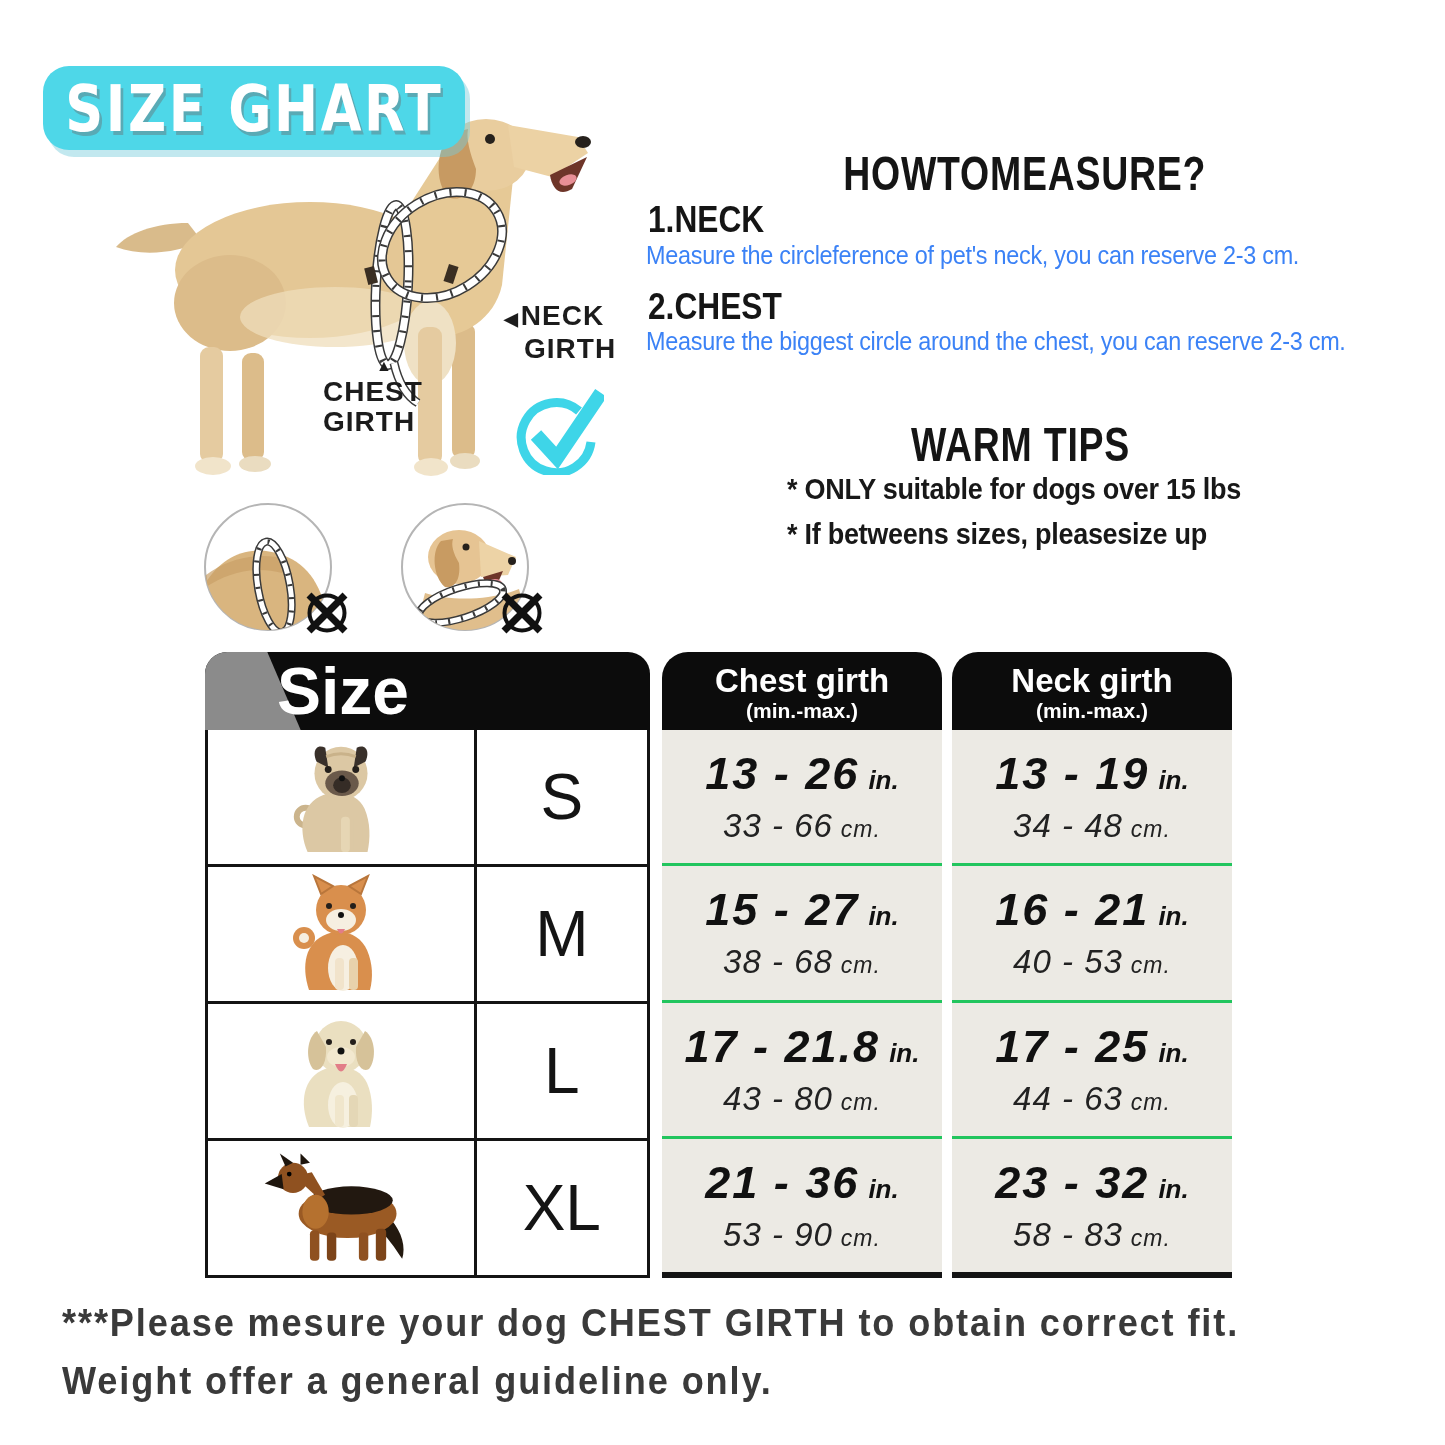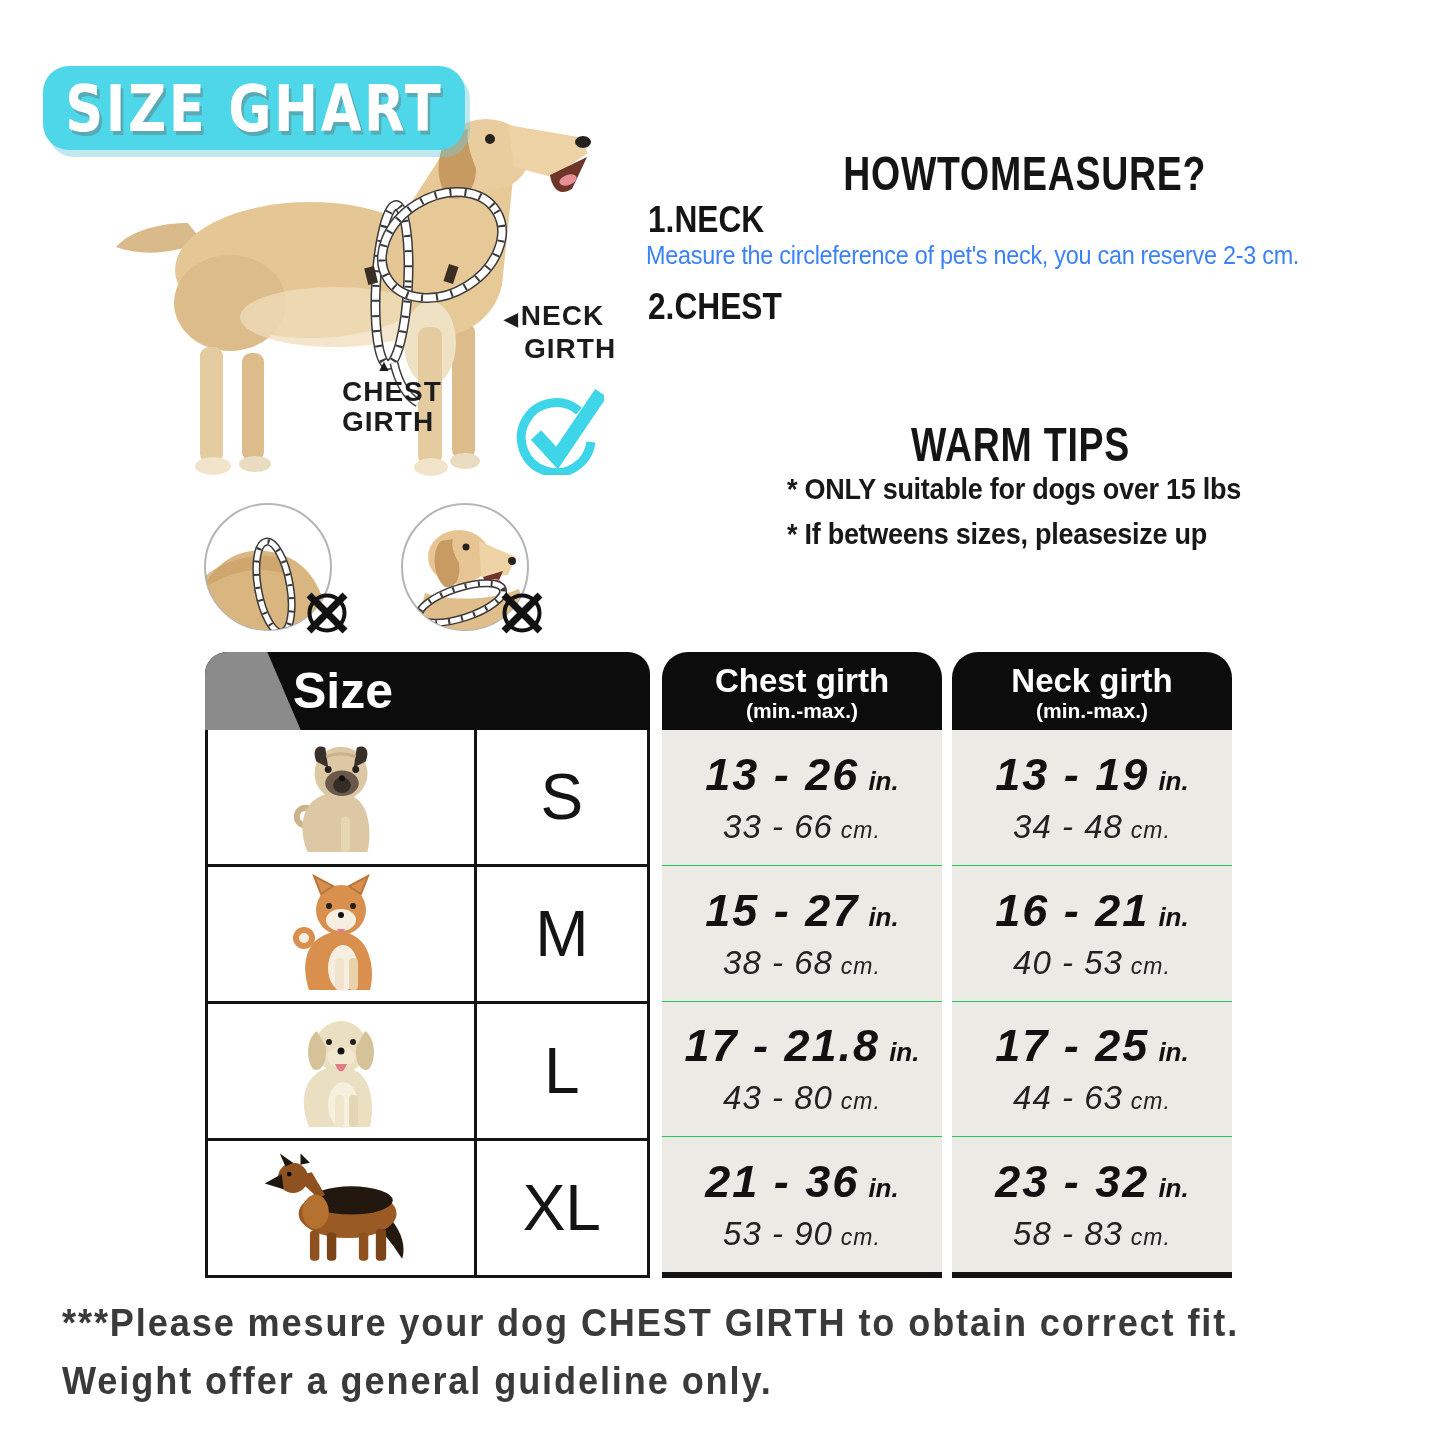--- a/index.html
+++ b/index.html
@@ -12,21 +12,21 @@
                display:flex;align-items:center;justify-content:center;z-index:6;
                box-shadow:5px 7px 0 rgba(120,205,220,.45);}
   .title-text{font-weight:bold;font-size:62px;color:#fff;letter-spacing:3px;white-space:nowrap;
               font-family:"DejaVu Sans",sans-serif;
               text-shadow:3px 4px 0 rgba(105,115,120,.45);display:inline-block;transform:scaleX(.85) scaleY(1.03);}
 
   
   .measure-label{font-weight:bold;font-size:28px;line-height:30px;letter-spacing:1px;color:#1c1c1c;z-index:7;}
   .neck-label{left:504px;top:301px;}
   .label-indent{padding-left:20px;}
-  .chest-label{left:342px;top:377px;}
+  .chest-label{left:323px;top:377px;}
   .chest-arrow{left:376px;top:357px;font-size:16px;color:#1c1c1c;z-index:7;}
   .arrow-glyph{font-size:18px;margin-right:2px;}
 
   
   .howto-heading{left:640px;top:146px;width:770px;text-align:center;}
   .warm-heading{left:640px;top:417px;width:760px;text-align:center;}
   .big-heading{display:inline-block;font-size:48px;font-weight:800;color:#151515;
                transform:scaleX(.78);transform-origin:center;white-space:nowrap;letter-spacing:1px;}
   .step-title{font-size:36px;font-weight:bold;color:#151515;}
   .step-title>span{display:inline-block;transform:scaleX(.88);transform-origin:left;}
@@ -36,39 +36,39 @@
   .s2t{left:648px;top:286px;} .s2x{left:646px;top:326px;}
   .tips{left:787px;top:466px;font-size:30px;font-weight:bold;color:#181818;line-height:45px;}
   .tips .tip>span{display:inline-block;transform:scaleX(.9);transform-origin:left;letter-spacing:-.3px;white-space:nowrap;}
 
   
   .size-card{left:205px;top:652px;width:445px;height:626px;z-index:2;}
   .size-card-header{position:relative;height:78px;background:#0C0C0C;border-radius:22px 22px 0 0;overflow:hidden;}
   .corner-gray{position:absolute;left:0;top:0;width:100%;height:100%;background:#8B8B8B;
                clip-path:polygon(0 0,14% 0,21.5% 100%,0 100%);}
   .size-card-title{position:absolute;left:0;top:0;width:62%;height:100%;display:flex;align-items:center;
-                   justify-content:center;color:#fff;font-size:50px;font-weight:bold;}
+                   justify-content:center;color:#fff;font-size:66px;font-weight:bold;}
   .size-card-body{height:548px;border:3px solid #141414;border-top:none;box-sizing:border-box;
                   display:flex;flex-direction:column;background:#fff;}
   .size-row{flex:1;display:flex;border-bottom:3px solid #141414;min-height:0;}
   .size-row:last-child{border-bottom:none;}
   .size-row-img{width:60.5%;border-right:3px solid #141414;display:flex;align-items:center;justify-content:center;}
   .size-row-letter{flex:1;display:flex;align-items:center;justify-content:center;font-size:64px;color:#141414;}
 
   
   .girth-card{top:652px;width:280px;height:626px;z-index:2;}
   .chest-card{left:662px;} .neck-card{left:952px;}
   .girth-header{height:78px;background:#0C0C0C;border-radius:26px 26px 0 0;color:#fff;text-align:center;
                 display:flex;flex-direction:column;justify-content:center;box-sizing:border-box;padding-top:4px;}
   .girth-title{font-size:33px;font-weight:bold;line-height:36px;}
   .girth-sub{font-size:21px;font-weight:bold;line-height:24px;}
   .girth-body{height:548px;background:#ECEAE4;border-bottom:6px solid #141414;box-sizing:border-box;
               display:flex;flex-direction:column;}
   .girth-row{flex:1;display:flex;flex-direction:column;align-items:center;justify-content:center;gap:7px;
-             border-bottom:1px solid #22c55e;min-height:0;}
+             border-bottom:3px solid #22c55e;min-height:0;}
   .girth-row:last-child{border-bottom:none;}
   .range-line{font-style:italic;font-weight:bold;font-size:45px;letter-spacing:2px;color:#111;
               display:flex;align-items:baseline;gap:9px;white-space:nowrap;}
   .range-unit{font-size:26px;letter-spacing:0;}
   .cm-line{font-style:italic;font-weight:400;font-size:33px;letter-spacing:1px;color:#222;
            display:flex;align-items:baseline;gap:8px;white-space:nowrap;}
   .cm-unit{font-size:23px;}
 
   
   .footnote{left:62px;top:1294px;font-weight:bold;color:#3A3A3A;font-size:38px;letter-spacing:2px;
@@ -199,20 +199,23 @@
   </div>
   <div class="abs step-title s1t">
     <span>1.NECK</span>
   </div>
   <div class="abs step-text s1x">
     <span>Measure the circleference of pet's neck, you can reserve 2-3 cm.</span>
   </div>
   <div class="abs step-title s2t">
     <span>2.CHEST</span>
   </div>
+  <div class="abs step-text s2x">
+    <span>Measure the biggest circle around the chest, you can reserve 2-3 cm.</span>
+  </div>
 
   <div class="abs warm-heading">
     <span class="big-heading">WARM TIPS</span>
   </div>
   <div class="abs tips">
     <div class="tip"><span>* ONLY suitable for dogs over 15 lbs</span></div>
     <div class="tip"><span>* If betweens sizes, pleasesize up</span></div>
   </div>
 
   <div class="abs size-card">

